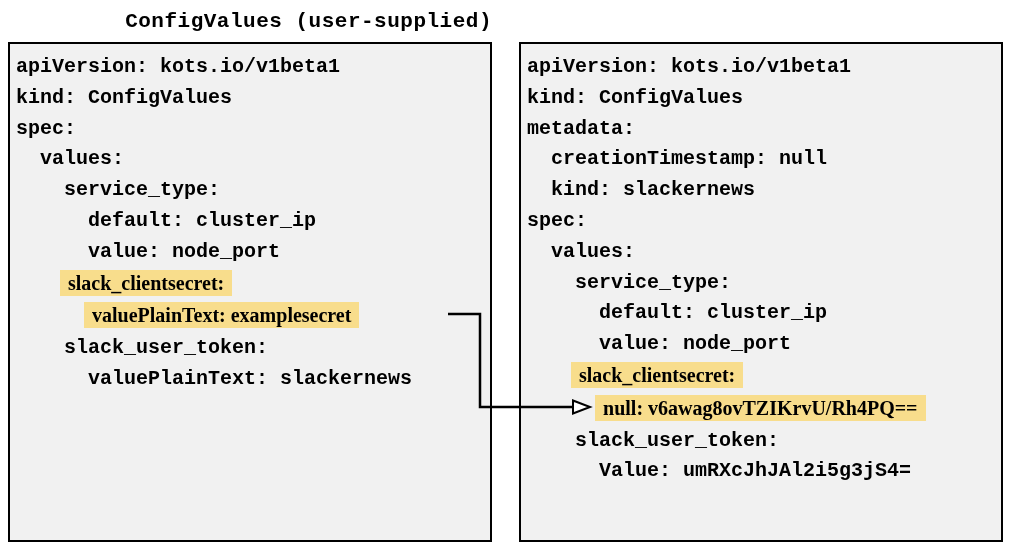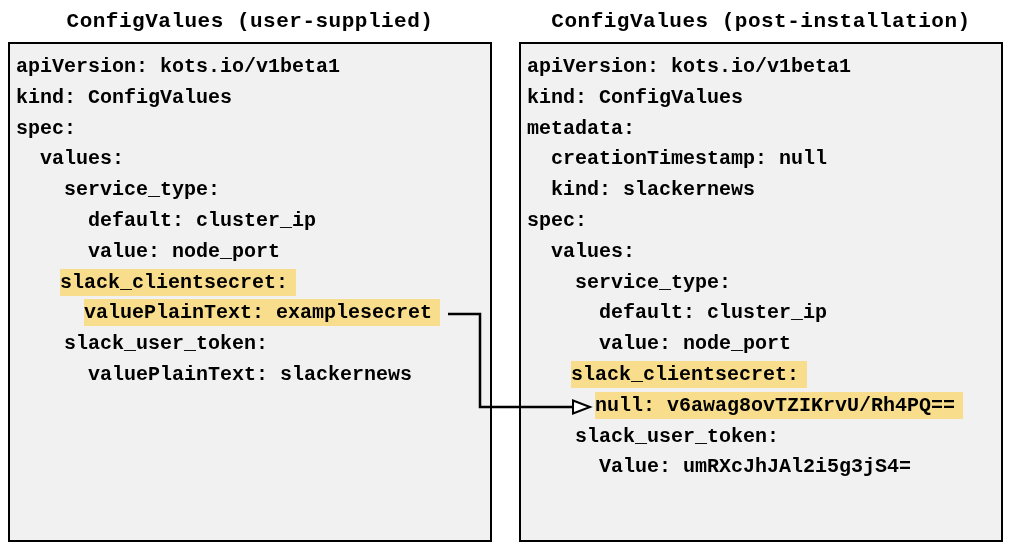--- a/index.html
+++ b/index.html
@@ -19,21 +19,21 @@
     font-family: "Liberation Mono", "DejaVu Sans Mono", monospace;
     font-weight: bold;
     color: var(--text);
     overflow: hidden;
   }
   .panel-title {
     position: absolute;
     top: 9px;
     font-size: 21px;
     line-height: 26px;
-    text-align: center;
+    text-align: right;
     letter-spacing: 0.5px;
     white-space: pre;
   }
   .panel-title.t-left  { left: 8px;   width: 484px; }
   .panel-title.t-right { left: 519px; width: 484px; }
   .panel {
     position: absolute;
     top: 42px;
     width: 484px;
     height: 500px;
@@ -43,39 +43,39 @@
   .panel.p-left  { left: 8px; }
   .panel.p-right { left: 519px; }
   .code {
     padding: 8px 0 0 6px;
     font-size: 20px;
     line-height: 30.8px;
   }
   .line { white-space: pre; }
   .hl {
     background: var(--hl);
-    padding: 2px 8px 2px 0;
+    padding: 2px 8px 2px 8px;
     margin-left: -4px;
+    font-family: Liberation Serif, serif;
   }
   .arrow-overlay {
     position: absolute;
     left: 0; top: 0;
     width: 1019px;
     height: 559px;
     pointer-events: none;
   }
 </style>
 </head>
 <body>
 
 <div class="canvas">
 
   <div class="panel-title t-left">ConfigValues (user-supplied)</div>
 
-  <div class="panel-title t-right">ConfigValues (post-installation)</div>
 
   <div class="panel p-left">
     <div class="code" id="code-left">
         <div class="line"><span>apiVersion: kots.io/v1beta1</span></div>
         <div class="line"><span>kind: ConfigValues</span></div>
         <div class="line"><span>spec:</span></div>
         <div class="line">  <span>values:</span></div>
         <div class="line">    <span>service_type:</span></div>
         <div class="line">      <span>default: cluster_ip</span></div>
         <div class="line">      <span>value: node_port</span></div>

